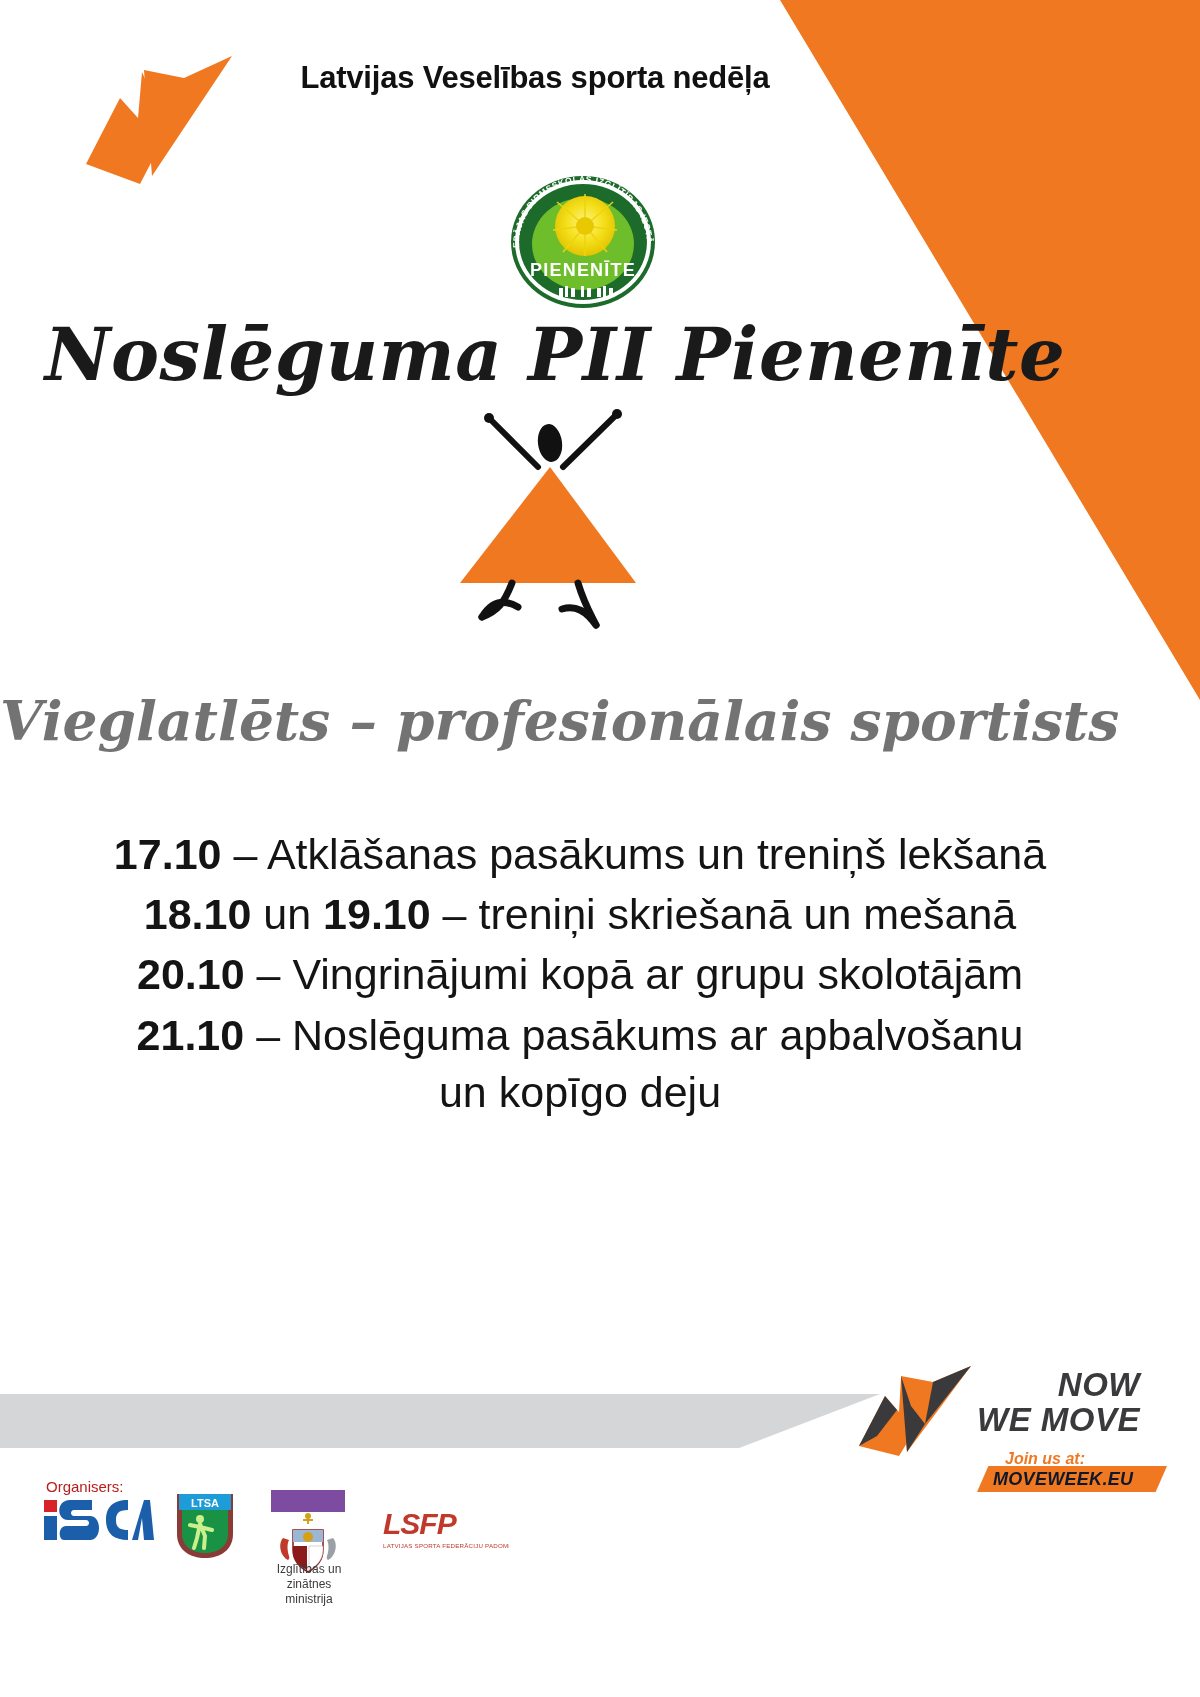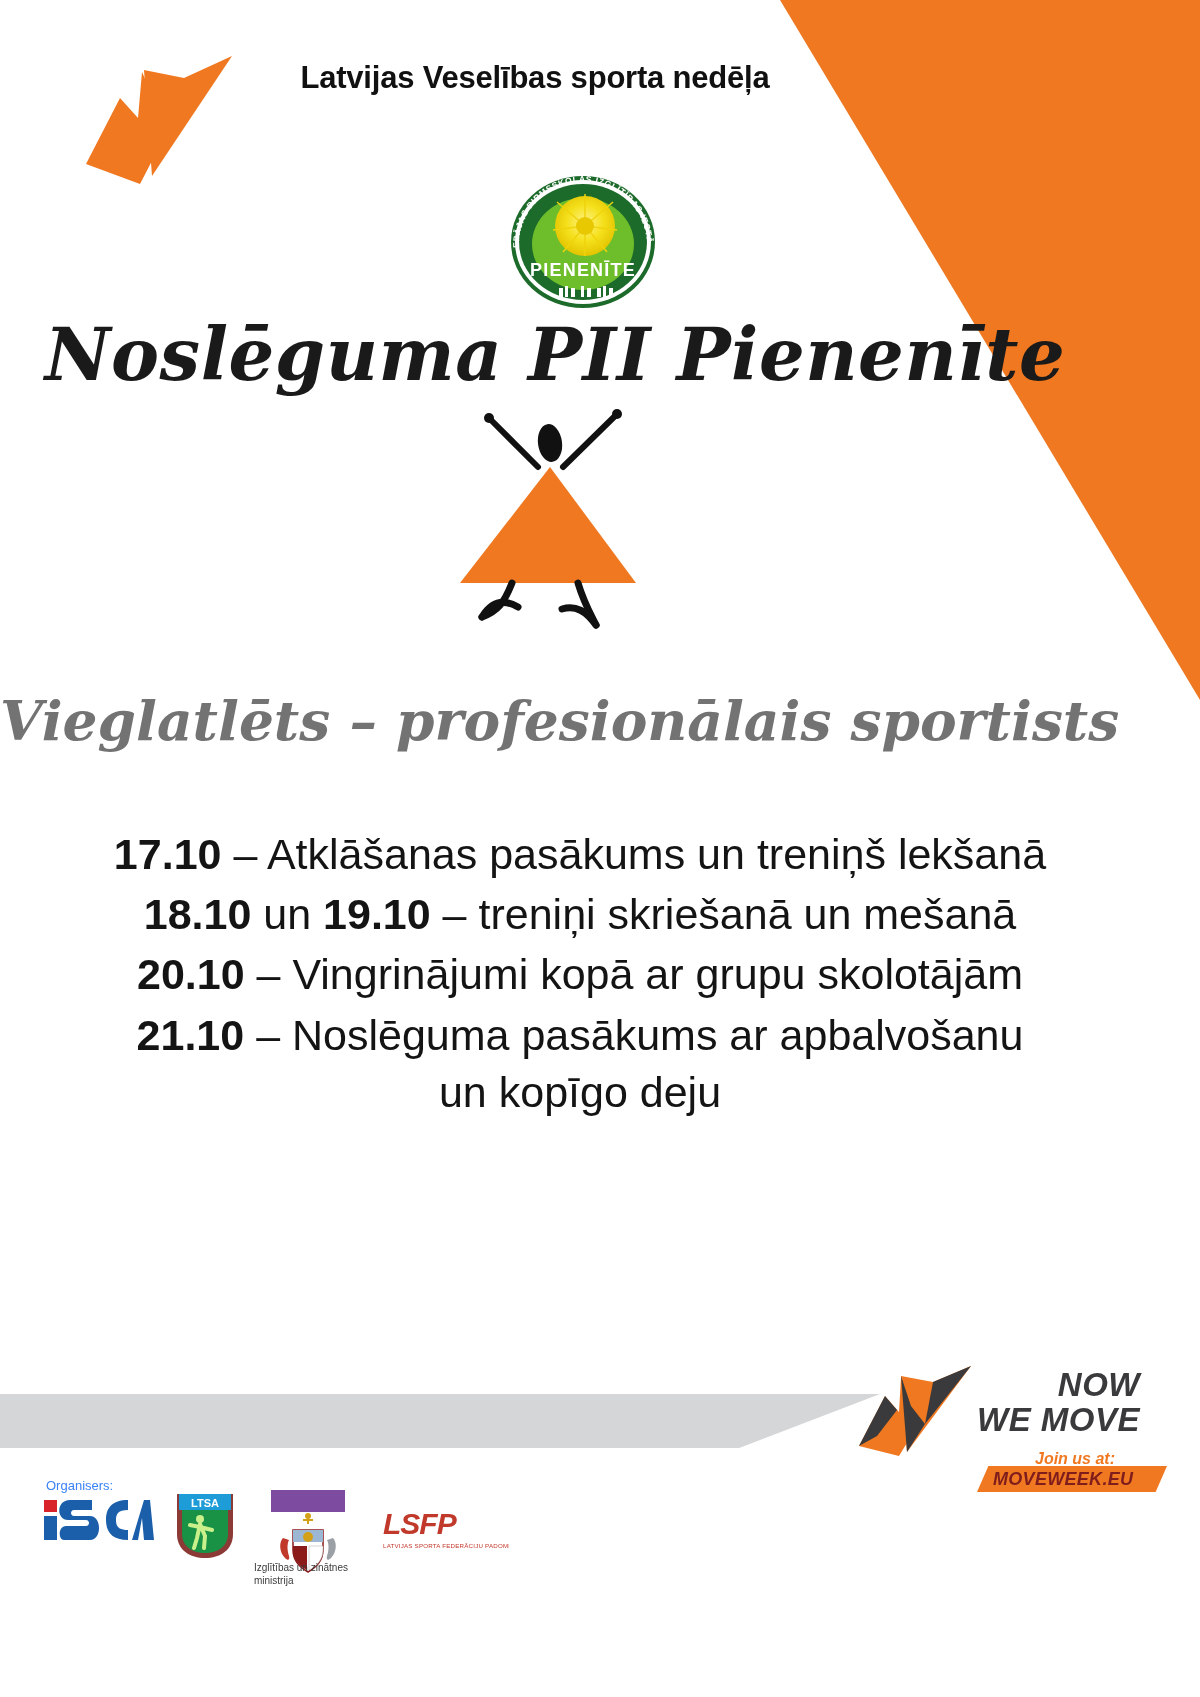--- a/index.html
+++ b/index.html
@@ -68,45 +68,45 @@
   }
   .nwm-footer{position:absolute;left:855px;top:1362px;width:330px;height:120px;text-align:right;}
   .nwm-footer-mark{position:absolute;left:0;top:4px;width:120px;height:92px;}
   .nwm-footer-word{
     position:absolute;left:122px;top:6px;
     font-weight:bold;font-style:italic;font-size:33px;line-height:1.05;
     color:#3A3A3C;letter-spacing:0.5px;
   }
   .join-us{
     position:absolute;left:150px;top:88px;
-    font-style:italic;font-weight:bold;font-size:16px;color:#F07820;margin-left:30px;
+    font-style:italic;font-weight:bold;font-size:16px;color:#F07820;
   }
   .moveweek-bar{
     position:absolute;left:122px;top:104px;width:190px;height:26px;
     background:#F07820;
     clip-path:polygon(6% 0, 100% 0, 94% 100%, 0 100%);
   }
   .moveweek-bar span{
     position:absolute;left:16px;top:3px;
-    color:#7f1d1d;font-style:italic;font-weight:bold;font-size:18px;
+    color:#0f172a;font-style:italic;font-weight:bold;font-size:18px;
     letter-spacing:0.3px;
   }
 
   
   .organisers{position:absolute;left:44px;top:1478px;width:520px;height:120px;}
   .org-label{
     position:absolute;left:2px;top:0;
-    font-size:13px;color:#3b82f6;
+    font-size:15px;color:#b91c1c;
   }
   .org-isca{position:absolute;left:0px;top:20px;width:110px;height:44px;}
   .org-ltsa{position:absolute;left:130px;top:14px;width:62px;height:68px;}
   .org-izm{position:absolute;left:225px;top:12px;width:78px;height:96px;}
   .org-izm-caption{
-    position:absolute;left:210px;top:84px;width:110px;text-align:left;
-    font-size:10px;color:#3b3b3b;line-height:1.25;
+    position:absolute;left:210px;top:84px;width:110px;text-align:center;
+    font-size:12px;color:#3b3b3b;line-height:1.25;
   }
   .org-lsfp{position:absolute;left:335px;top:28px;width:130px;height:48px;}
 
   .nw{white-space:nowrap;}
 </style>
 </head>
 <body>
 
 <div class="poster">
 

